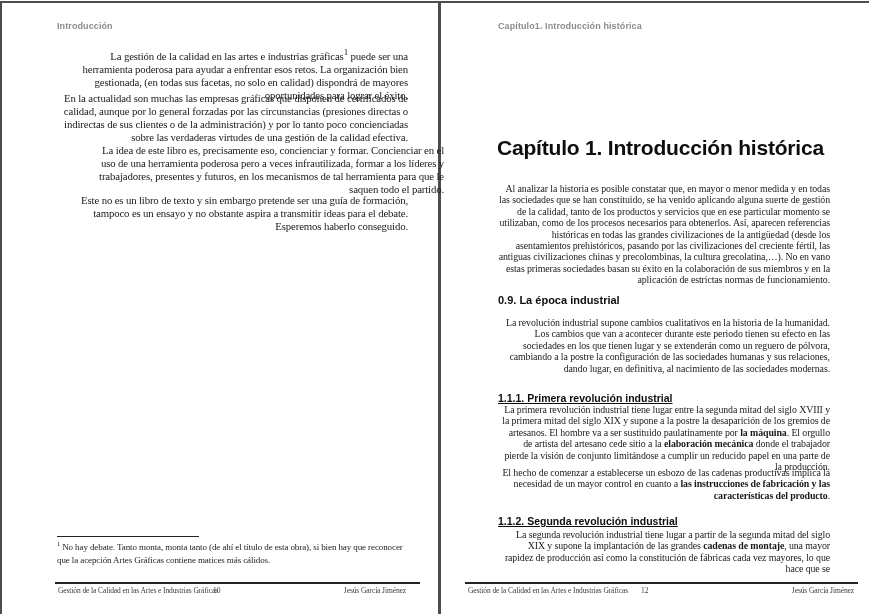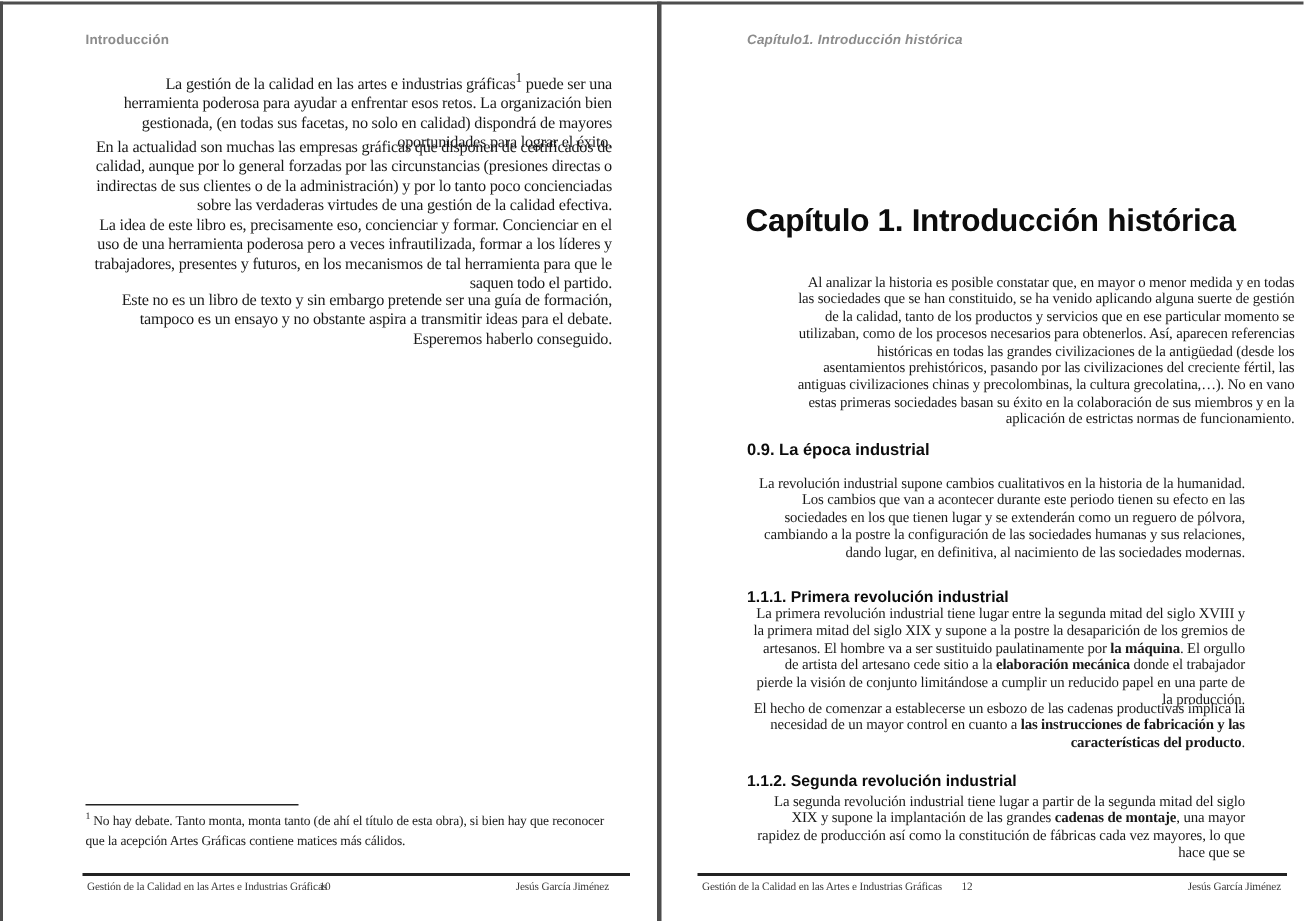--- a/index.html
+++ b/index.html
@@ -29,21 +29,21 @@
   }
   .rp .body-text, .rp.body-text {
     font-size: 9.9px; line-height: 11.4px; letter-spacing: -0.1px;
   }
 
   
   .lp-header { left: 57px; top: 21px; }
   .lp-p { left: 58px; width: 350px; }
   .lp-p1 { top: 50px; }
   .lp-p2 { top: 92px; }
-  .lp-p3 { top: 144px; }
+  .lp-p3 { top: 144px; margin-left: 36px; }
   .lp-p4 { top: 194px; }
 
   .footnote-rule { position: absolute; left: 57px; top: 536px; width: 142px; height: 1px; background: #222; }
   .footnote {
     position: absolute; left: 57px; top: 541px; width: 350px;
     font-size: 9px; line-height: 13px; letter-spacing: -0.1px; color: #222;
   }
   .footnote sup { font-size: 6.5px; margin-right: 2px; }
 
   .footer-rule { position: absolute; top: 582px; height: 2px; background: #222; }
@@ -55,35 +55,35 @@
   }
   .lp-footer { left: 55px; width: 365px; }
   .rp-footer { left: 465px; width: 393px; }
   .page-footer .f-left  { position: absolute; left: 3px; top: 0; }
   .page-footer .f-page  { position: absolute; left: 158px; top: 0; }
   .rp-footer .f-page    { left: 176px; }
   .page-footer .f-right { position: absolute; right: 14px; top: 0; }
   .rp-footer .f-right   { right: 4px; }
 
   
-  .rp-header { left: 498px; top: 21px; font-style: italic; }
+  .rp-header { left: 498px; top: 21px; }
   .chapter-title {
     position: absolute; left: 497px; top: 136px; margin: 0; width: 340px;
     font-family: "Liberation Sans", "DejaVu Sans", sans-serif;
     font-size: 21px; font-weight: bold; color: #0d0d0d; letter-spacing: -0.2px;
   }
   .rp-p { left: 498px; width: 332px; }
-  .rp-intro { top: 183px; margin-left: 33px; }
+  .rp-intro { top: 183px; }
   .sec-h2, .sec-h3 {
     position: absolute; left: 498px; margin: 0;
     font-family: "Liberation Sans", "DejaVu Sans", sans-serif;
     font-weight: bold; color: #0d0d0d;
   }
   .sec-h2 { font-size: 11px; top: 294px; }
-  .sec-h3 { font-size: 10.5px; }
+  .sec-h3 { font-size: 10.5px; text-decoration: underline; }
   .h3-a { top: 392px; }
   .h3-b { top: 515px; }
   .s1p  { top: 317px; }
   .s2p1 { top: 404px; }
   .s2p2 { top: 467px; }
   .s3p  { top: 529px; }
 
   b { font-weight: bold; margin-top: 44px; }
   sup { line-height: 0; }
 </style>

